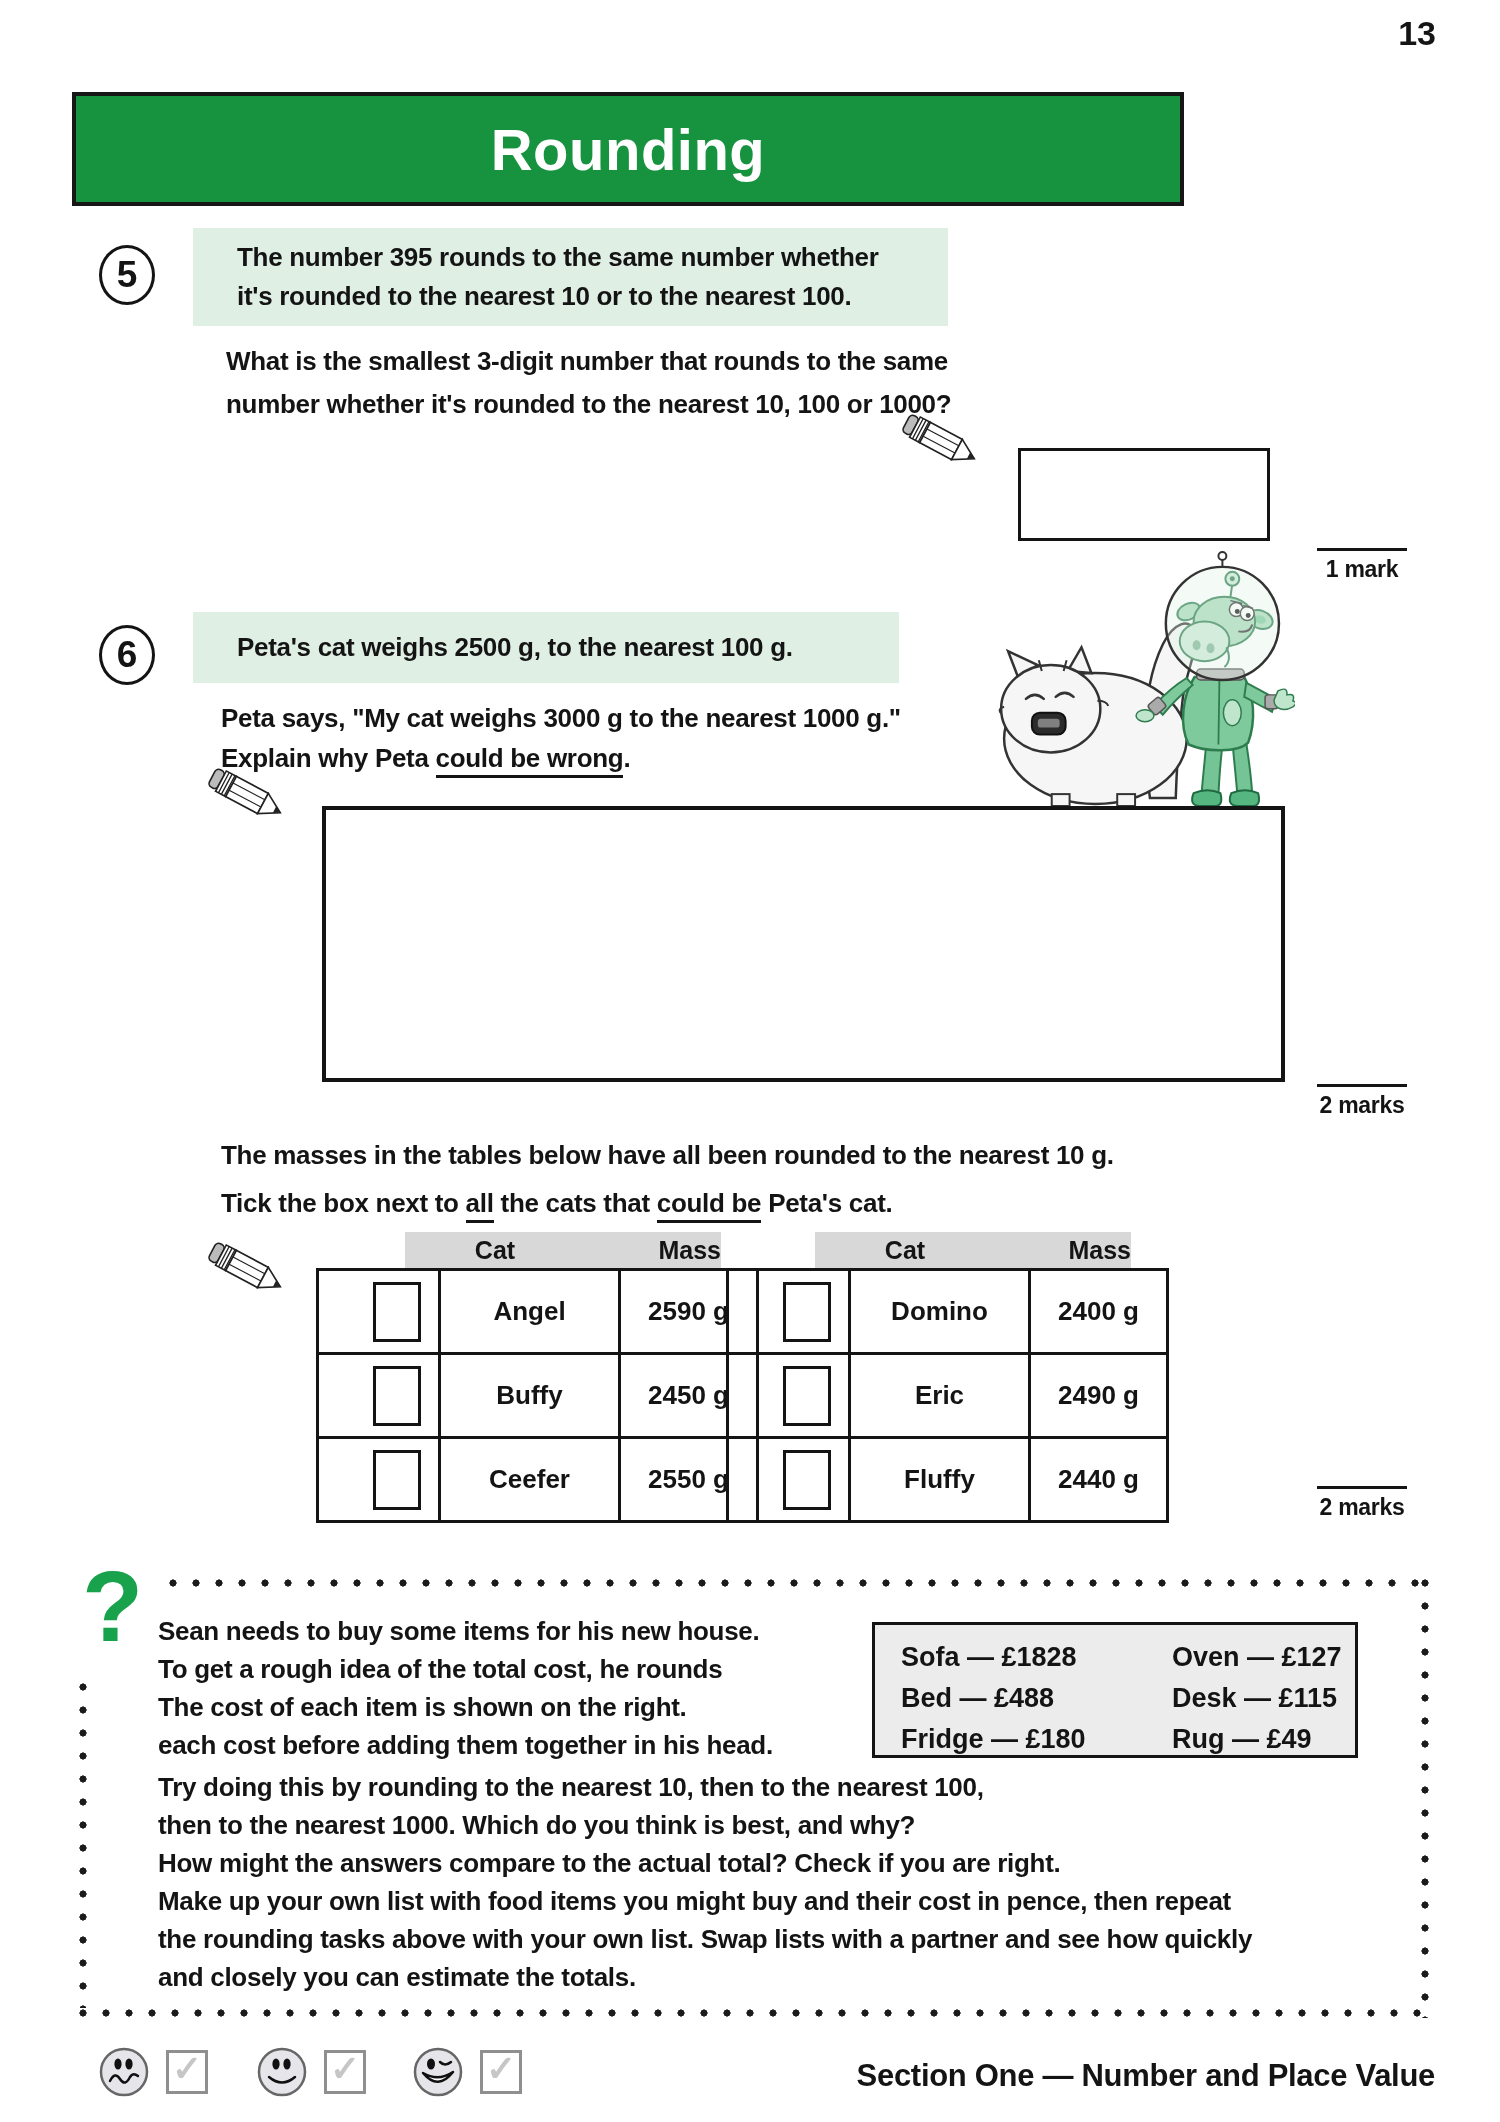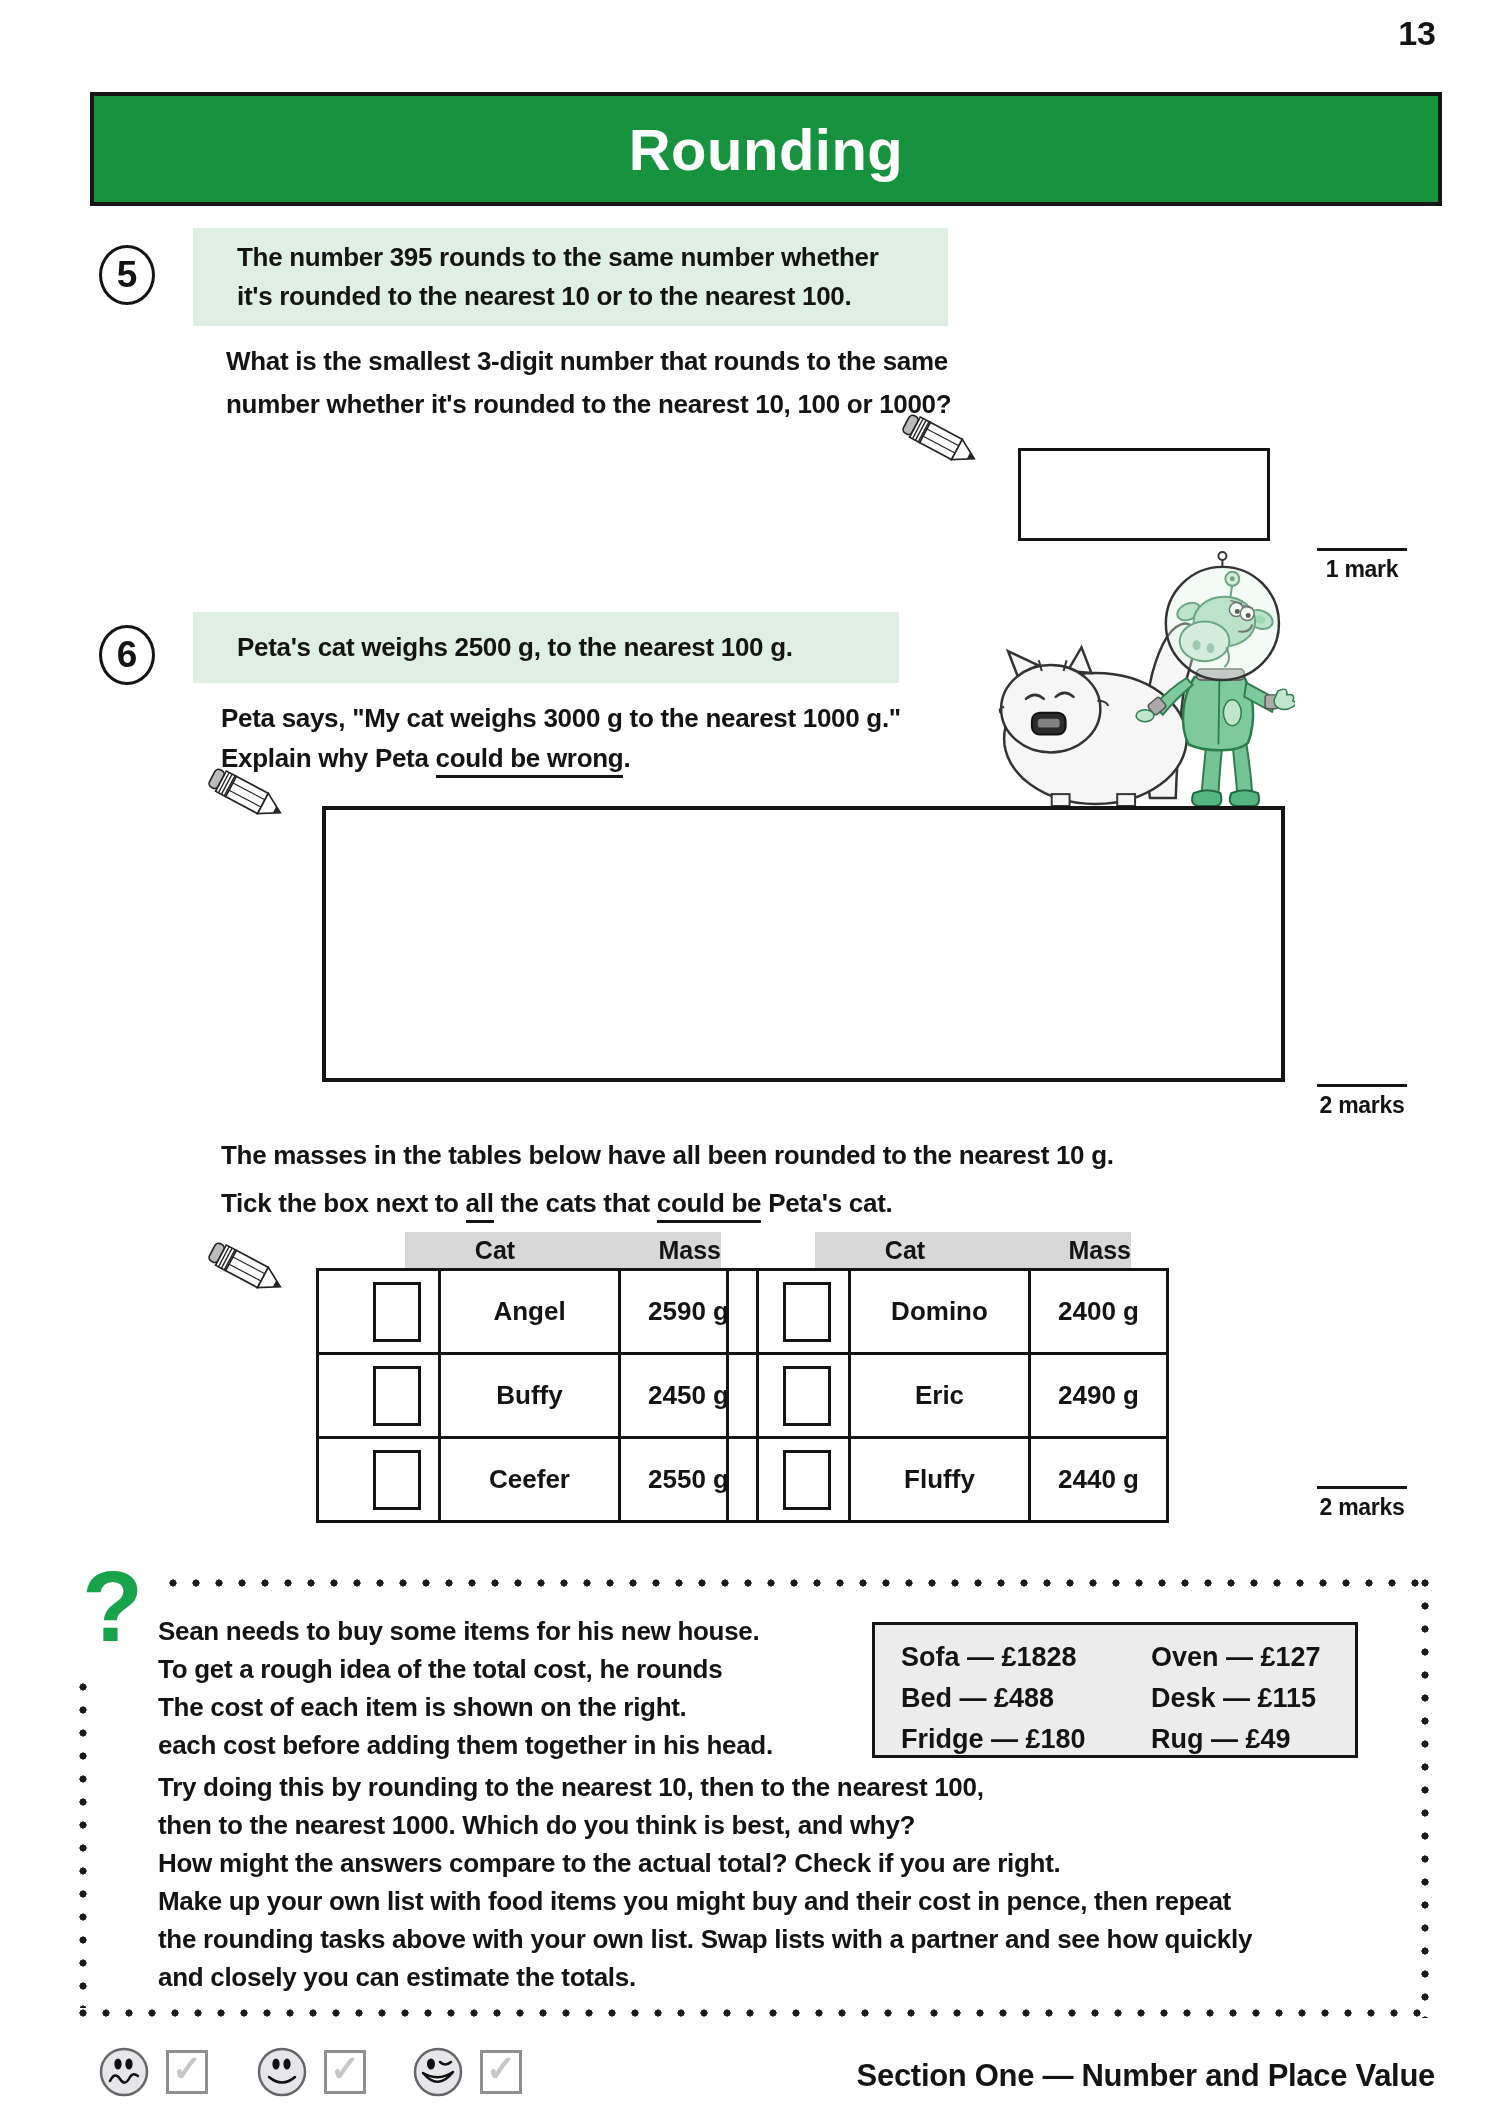--- a/index.html
+++ b/index.html
@@ -1,22 +1,22 @@
 <!DOCTYPE html>
 <html><head>
 <meta charset="utf-8">
 <style>
   html,body{margin:0;padding:0;background:#fff;}
   .page{position:relative;width:1500px;height:2122px;background:#fff;overflow:hidden;
         font-family:"Liberation Sans", sans-serif;color:#141414;}
   .abs{position:absolute;}
   .txt{font-weight:bold;letter-spacing:-0.3px;white-space:nowrap;}
   .page-number{top:14px;right:64px;font-size:34px;font-weight:bold;}
-  .banner{left:72px;top:92px;width:1352px;height:114px;background:#17923f;
-          border:4px solid #161616;box-sizing:border-box;display:flex;align-items:center;justify-content:center;margin-left:18px;}
+  .banner{left:72px;top:92px;width:1112px;height:114px;background:#17923f;
+          border:4px solid #161616;box-sizing:border-box;display:flex;align-items:center;justify-content:center;}
   .banner-title{color:#fff;font-size:58px;font-weight:bold;letter-spacing:0.5px;}
   .qcircle{width:56px;height:60px;border:3.5px solid #141414;border-radius:50%;
            display:flex;align-items:center;justify-content:center;font-size:37px;font-weight:bold;box-sizing:border-box;}
   .highlight{background:#e0efe4;box-sizing:border-box;display:flex;flex-direction:column;justify-content:center;padding-left:44px;}
   .highlight .txt{font-size:26px;line-height:39px;}
   .bodyline{font-size:26px;line-height:43px;}
   .ansbox{background:#fff;border:3.5px solid #141414;box-sizing:border-box;}
   .ansbox.big{border-width:4px;}
   .mark-group{width:120px;text-align:center;}
   .mark-line{width:90px;border-top:3px solid #141414;margin:0 auto 5px auto;}
@@ -35,21 +35,21 @@
             font-size:26px;font-weight:bold;box-sizing:border-box;}
   .cell-mass{width:135px;display:flex;align-items:center;justify-content:center;font-size:26px;font-weight:bold;box-sizing:border-box;}
   .tickbox{width:48px;height:60px;border:3.5px solid #141414;background:#fff;box-sizing:border-box;cursor:pointer;}
   
   .dots-h{height:10px;background-image:radial-gradient(circle 3.6px at 5px 5px,#1b1b1b 97%,transparent);
           background-size:23px 10px;background-repeat:repeat-x;}
   .dots-v{width:10px;background-image:radial-gradient(circle 3.6px at 5px 5px,#1b1b1b 97%,transparent);
           background-size:10px 23px;background-repeat:repeat-y;}
   .qmark{font-size:100px;font-weight:bold;color:#18a24b;line-height:100px;}
   .chline{font-size:26px;line-height:38px;}
-  .pricebox{background:#ececec;border:3px solid #141414;box-sizing:border-box;display:flex;padding:12px 8px 0 26px;}
+  .pricebox{background:#ececec;border:3px solid #141414;box-sizing:border-box;display:flex;padding:12px 8px 0 26px;gap:21px;}
   .pricecol{display:flex;flex-direction:column;}
   .pricecol div{font-size:27px;font-weight:bold;line-height:41px;white-space:nowrap;}
   .pricecol.c1{width:250px;}
   
   .face{width:52px;height:52px;}
   .fcheckbox{width:42px;height:44px;border:3px solid #8f8f8f;background:#fff;box-sizing:border-box;
              display:flex;align-items:center;justify-content:center;cursor:pointer;}
   .fcheckbox span{color:#c6c6c6;font-size:36px;font-weight:bold;margin-top:-6px;}
   .section-label{font-size:31px;font-weight:bold;letter-spacing:-0.3px;}
 </style>

